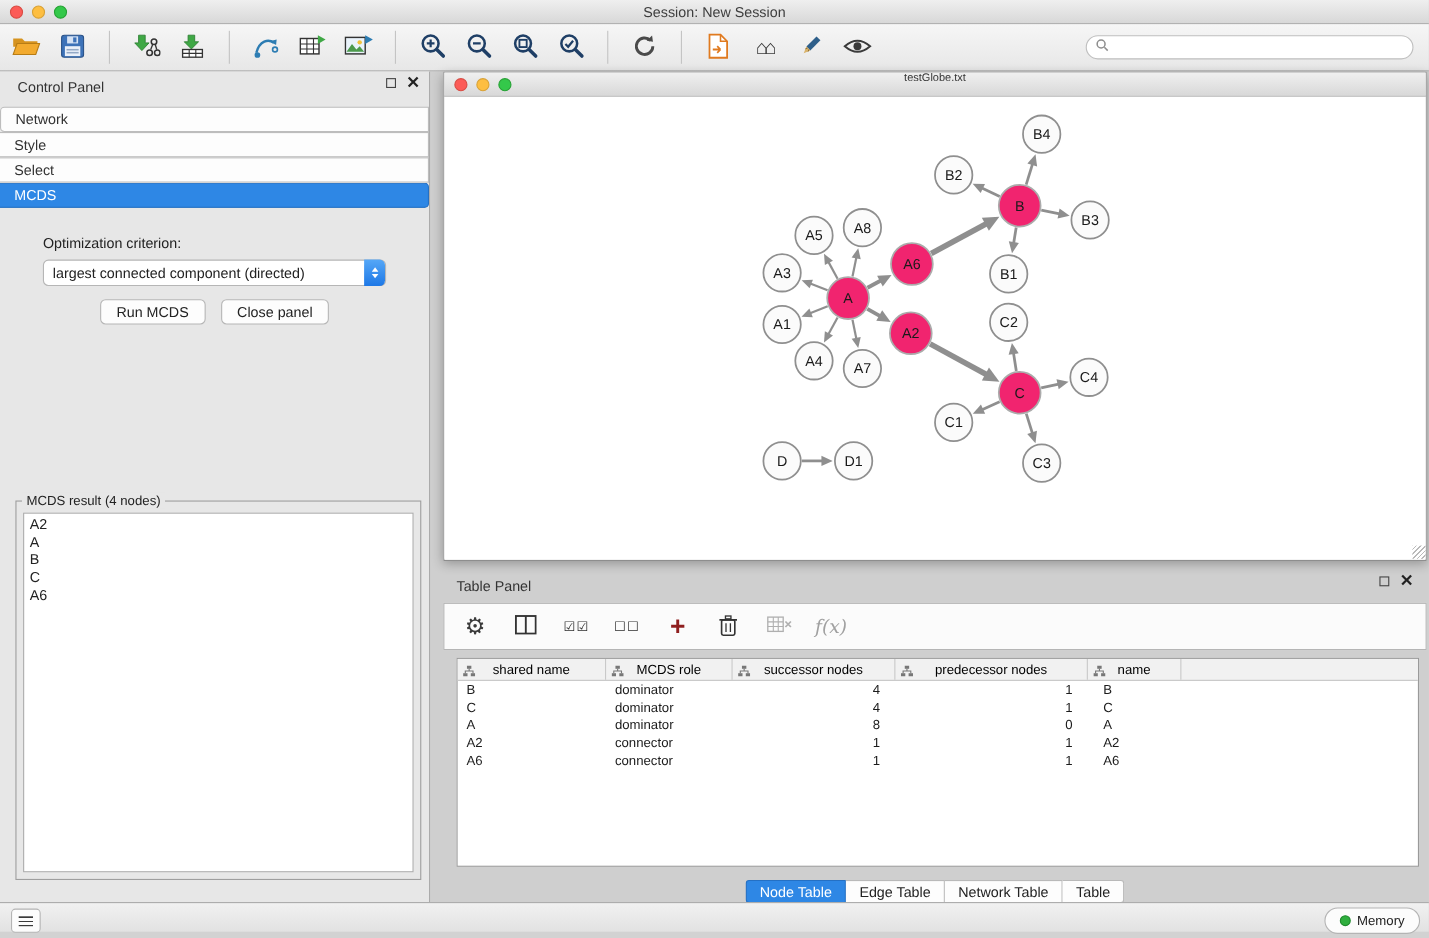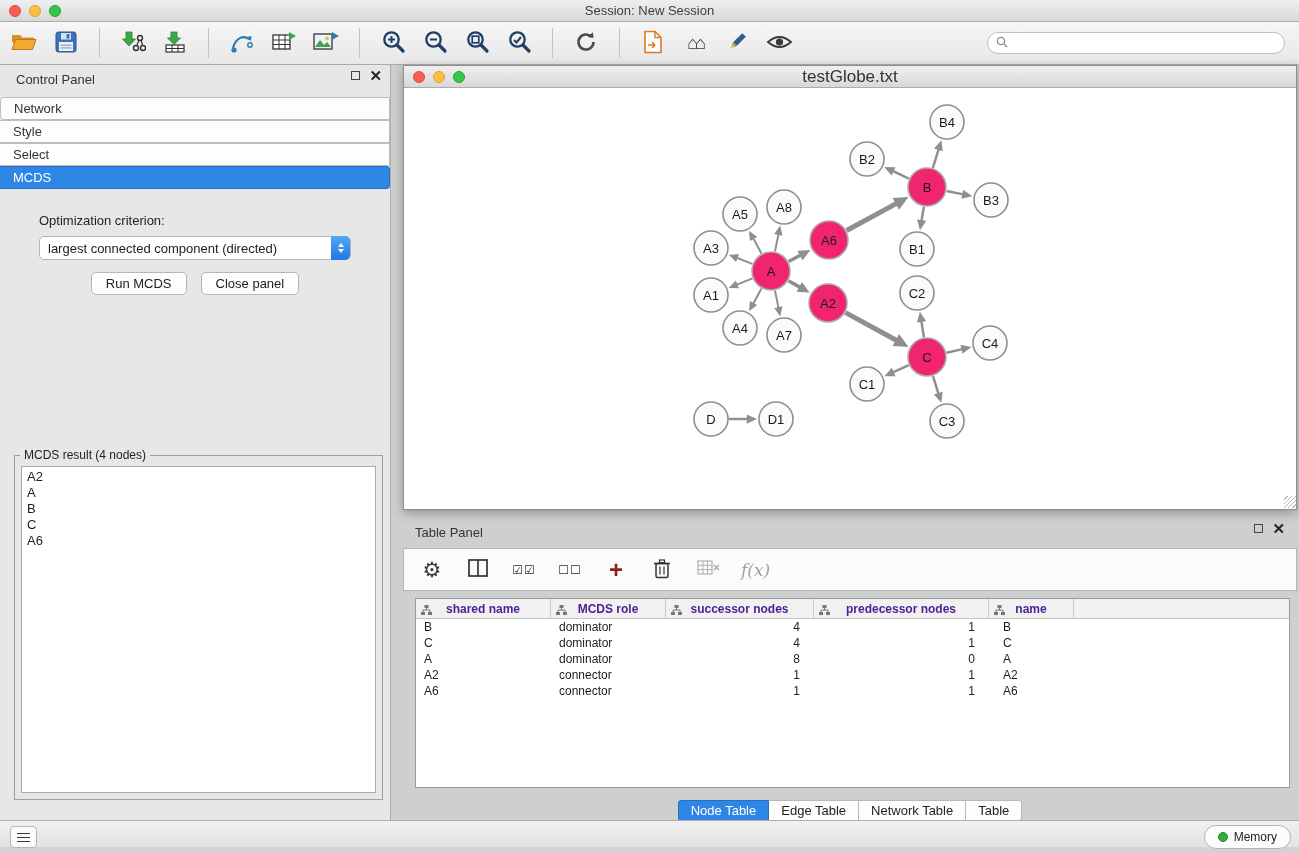--- a/index.html
+++ b/index.html
@@ -63,40 +63,40 @@
     border:1px solid #9E9E9E; }
   .result-legend { position:absolute; top:-8px; left:5px; background:#E7E7E7; padding:0 4px;
     font-size:12px; color:#222; }
   .result-list { position:absolute; left:6px; right:6px; top:10px; bottom:6px; background:#FFF;
     border:1px solid #ABABAB; font-size:13px; line-height:16px; padding:2px 5px; overflow:auto; }
 
   
   .net-window { position:absolute; left:403px; top:0; width:894px; height:445px;
     background:#FFF; border:1px solid #8E8E8E; box-shadow:0 3px 10px rgba(0,0,0,.3); }
   .net-titlebar { position:relative; height:22px; background:linear-gradient(#F0F0F0,#D8D8D8);
-    border-bottom:1px solid #ABABAB; display:flex; align-items:flex-end; justify-content:center;
-    font-size:17px; color:#333; }
+    border-bottom:1px solid #ABABAB; display:flex; align-items:flex-start; justify-content:center;
+    font-size:10px; color:#333; }
   .net-canvas { position:relative; width:100%; height:420px; background:#FFF; }
   .net-canvas svg { display:block; }
   .resize-grip { position:absolute; right:0; bottom:0; width:12px; height:12px;
     background:repeating-linear-gradient(135deg, transparent 0 2px, #B9B9B9 2px 3px); }
 
   
   .table-panel { position:absolute; left:403px; top:453px; width:894px; height:300px; }
   .tp-toolbar { position:absolute; left:0; top:30px; width:894px; height:43px; background:#FBFBFB;
     border:1px solid #B5B5B5; display:flex; align-items:center; gap:20px; padding:0 15px; }
   .check-pair { font-size:12px; color:#2E2E2E; letter-spacing:1px; }
   .plus-glyph { font-size:24px; font-weight:bold; color:#8F1F1F; line-height:1; }
   .fx { font-family:"DejaVu Serif", serif; font-style:italic; font-size:17px; color:#A0A0A0; }
   .tp-table { position:absolute; left:12px; top:80px; width:875px; height:190px;
     background:#FFF; border:1px solid #9A9A9A; overflow:hidden; }
   .thead { display:grid; grid-template-columns:135px 115px 148px 175px 85px 1fr;
     background:#F1F1F1; border-bottom:1px solid #C6C6C6; height:20px; }
   .th { position:relative; display:flex; align-items:center; justify-content:center;
-    font-size:12px; color:#4c1d95; border-right:1px solid #C9C9C9;font-weight:bold; }
+    font-size:12px; color:#000000; border-right:1px solid #C9C9C9; }
   .th .hicon { position:absolute; left:5px; top:5px; }
   .trow { display:grid; grid-template-columns:135px 115px 148px 175px 85px 1fr; height:16px; }
   .td { font-size:12px; color:#1C1C1C; padding:1px 8px 0; white-space:nowrap; overflow:hidden; }
   .td.num { text-align:right; padding-right:14px; }
   .td.name-val { padding-left:14px; }
   .tp-tabs { position:absolute; left:0; right:0; top:282px; display:flex; justify-content:center; }
   .ttab { font-size:13px; padding:2px 12px; background:#FDFDFD; border:1px solid #B9B9B9;
     border-left:none; color:#222; }
   .ttab:first-child { border-left:1px solid #B9B9B9; border-radius:3px 0 0 3px; }
   .ttab:last-child { border-radius:0 3px 3px 0; }

